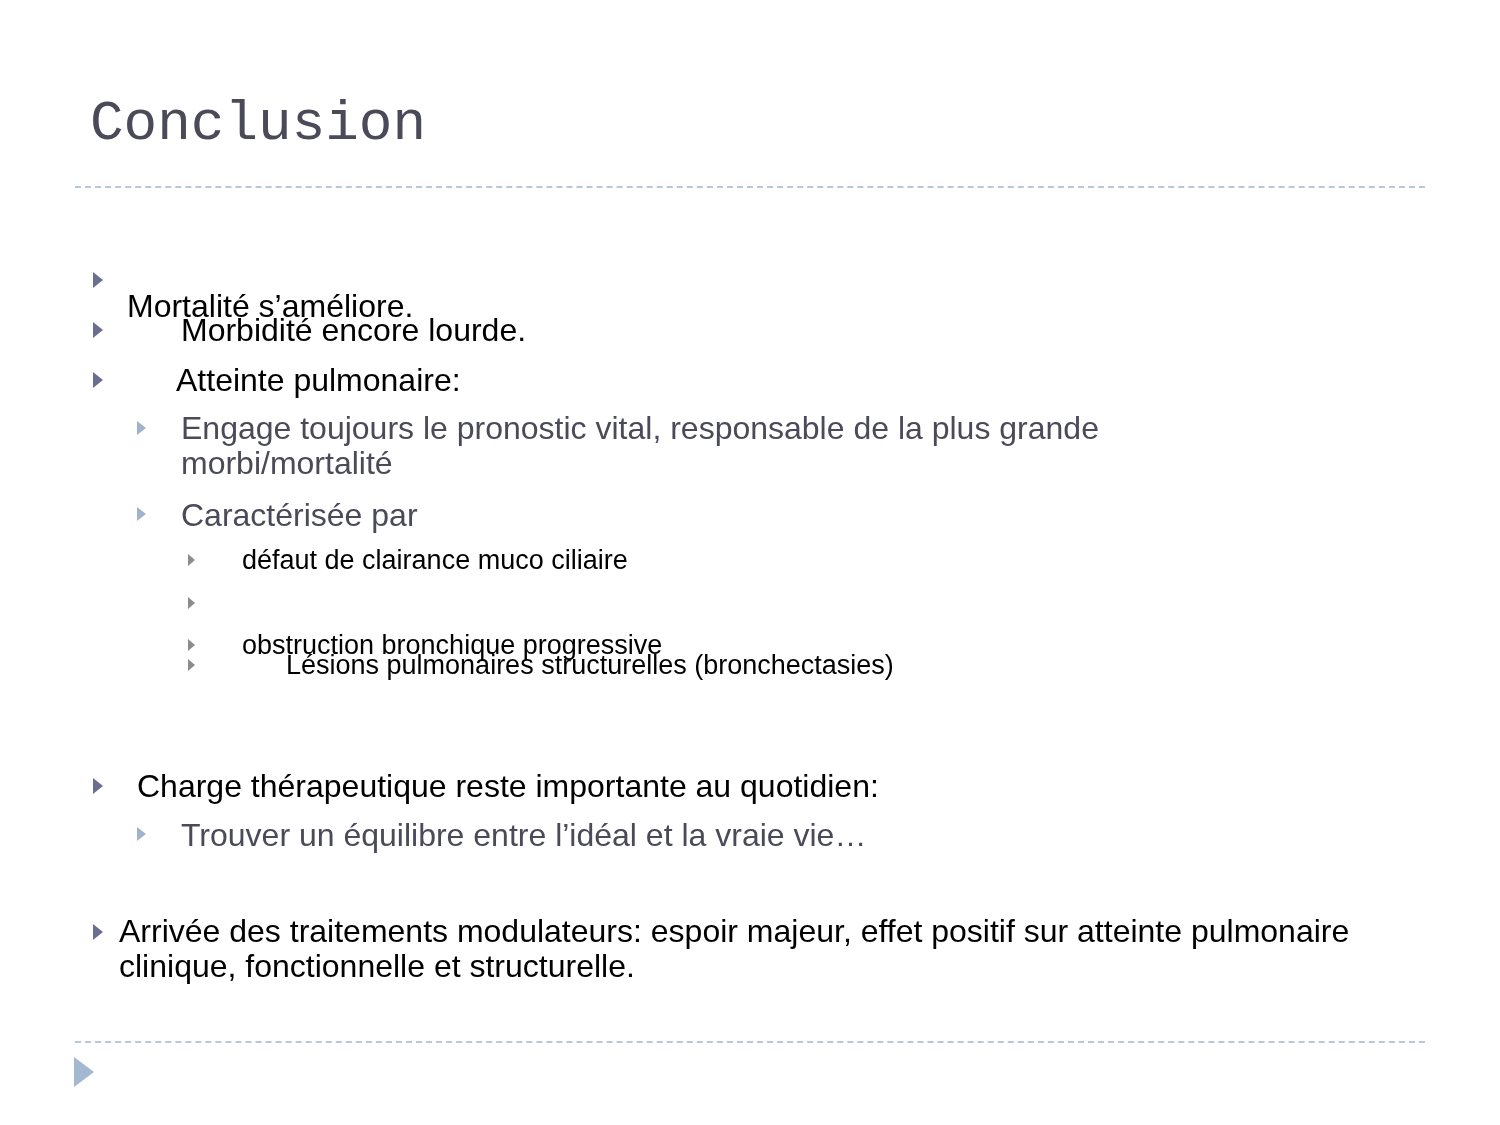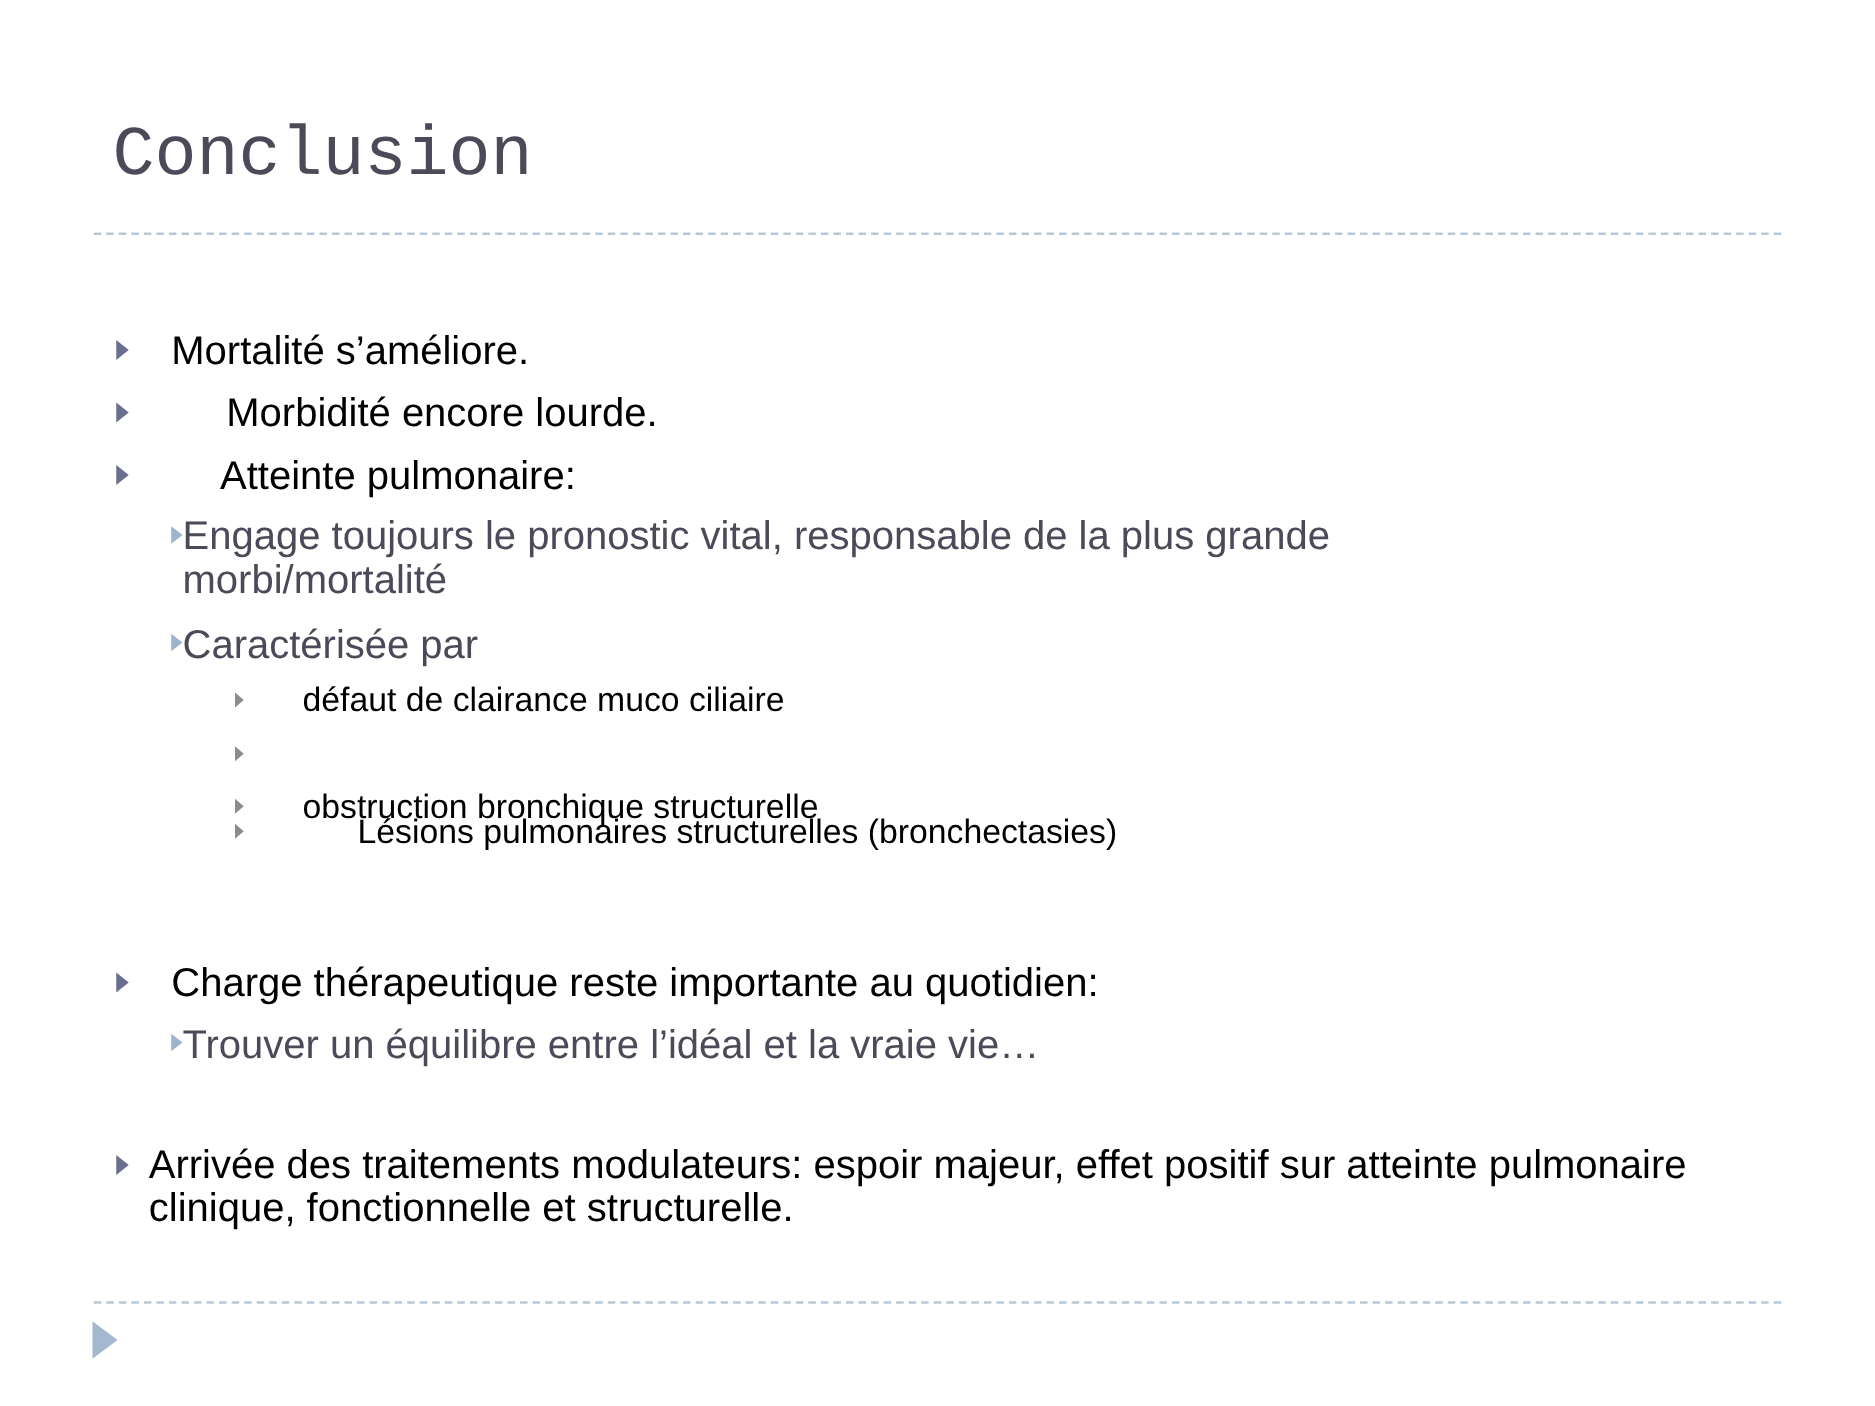--- a/index.html
+++ b/index.html
@@ -10,31 +10,31 @@
   .rule { position:absolute; left:75px; right:75px; height:0; border-top:2px dashed #b8c8d8; }
   .rule.top { top:186px; }
   .rule.bottom { top:1041px; }
   .item { position:absolute; display:flex; align-items:flex-start; }
   .bullet { width:0; height:0; border-top:8px solid transparent; border-bottom:8px solid transparent; border-left:10px solid #6b6f8f; flex:none; }
   .l1 .bullet { margin-top:10px; }
   .l2 .bullet { border-left-color:#9fb4cc; border-top-width:7px; border-bottom-width:7px; border-left-width:9px; margin-top:10px; }
   .l3 .bullet { border-left-color:#8c8c8c; border-top-width:6px; border-bottom-width:6px; border-left-width:7px; margin-top:9px; }
   .txt { line-height:1.15; }
   .l1 .txt { font-size:32px; color:#000000; margin-left:34px; }
-  .l2 .txt { font-size:32px; color:#4a4a58; }
+  .l2 .txt { font-size:32px; color:#4a4a58; margin-left:35px; }
   .l3 .txt { font-size:27px; color:#000000; margin-left:47px; }
   .nav-arrow { position:absolute; left:74px; top:1057px; width:0; height:0; border-top:15px solid transparent; border-bottom:15px solid transparent; border-left:20px solid #a4b8d0; }
 </style>
 </head>
 <body>
 
 <div class="title">Conclusion</div>
 <div class="rule top"></div>
 
-<div class="item l1" style="left:93px; top:262px;">
+<div class="item l1" style="left:93px; top:262px;flex-direction:column;">
   <span class="bullet"></span>
   <span class="txt">Mortalité s’améliore.</span>
 </div>
 <div class="item l1" style="left:93px; top:312px;gap:44px;">
   <span class="bullet"></span>
   <span class="txt">Morbidité encore lourde.</span>
 </div>
 <div class="item l1" style="left:93px; top:362px;gap:39px;">
   <span class="bullet"></span>
   <span class="txt">Atteinte pulmonaire:</span>
@@ -49,21 +49,21 @@
 </div>
 <div class="item l3" style="left:188px; top:545px;">
   <span class="bullet"></span>
   <span class="txt">défaut de clairance muco ciliaire</span>
 </div>
 <div class="item l3" style="left:188px; top:588px;">
   <span class="bullet"></span>
 </div>
 <div class="item l3" style="left:188px; top:630px;">
   <span class="bullet"></span>
-  <span class="txt">obstruction bronchique structurelle</span>
+  <span class="txt">obstruction bronchique progressive</span>
 </div>
 <div class="item l3" style="left:188px; top:650px;gap:44px;">
   <span class="bullet"></span>
   <span class="txt">Lésions pulmonaires structurelles (bronchectasies)</span>
 </div>
 <div class="item l1" style="left:93px; top:768px;">
   <span class="bullet"></span>
   <span class="txt">Charge thérapeutique reste importante au quotidien:</span>
 </div>
 <div class="item l2" style="left:137px; top:817px;">

